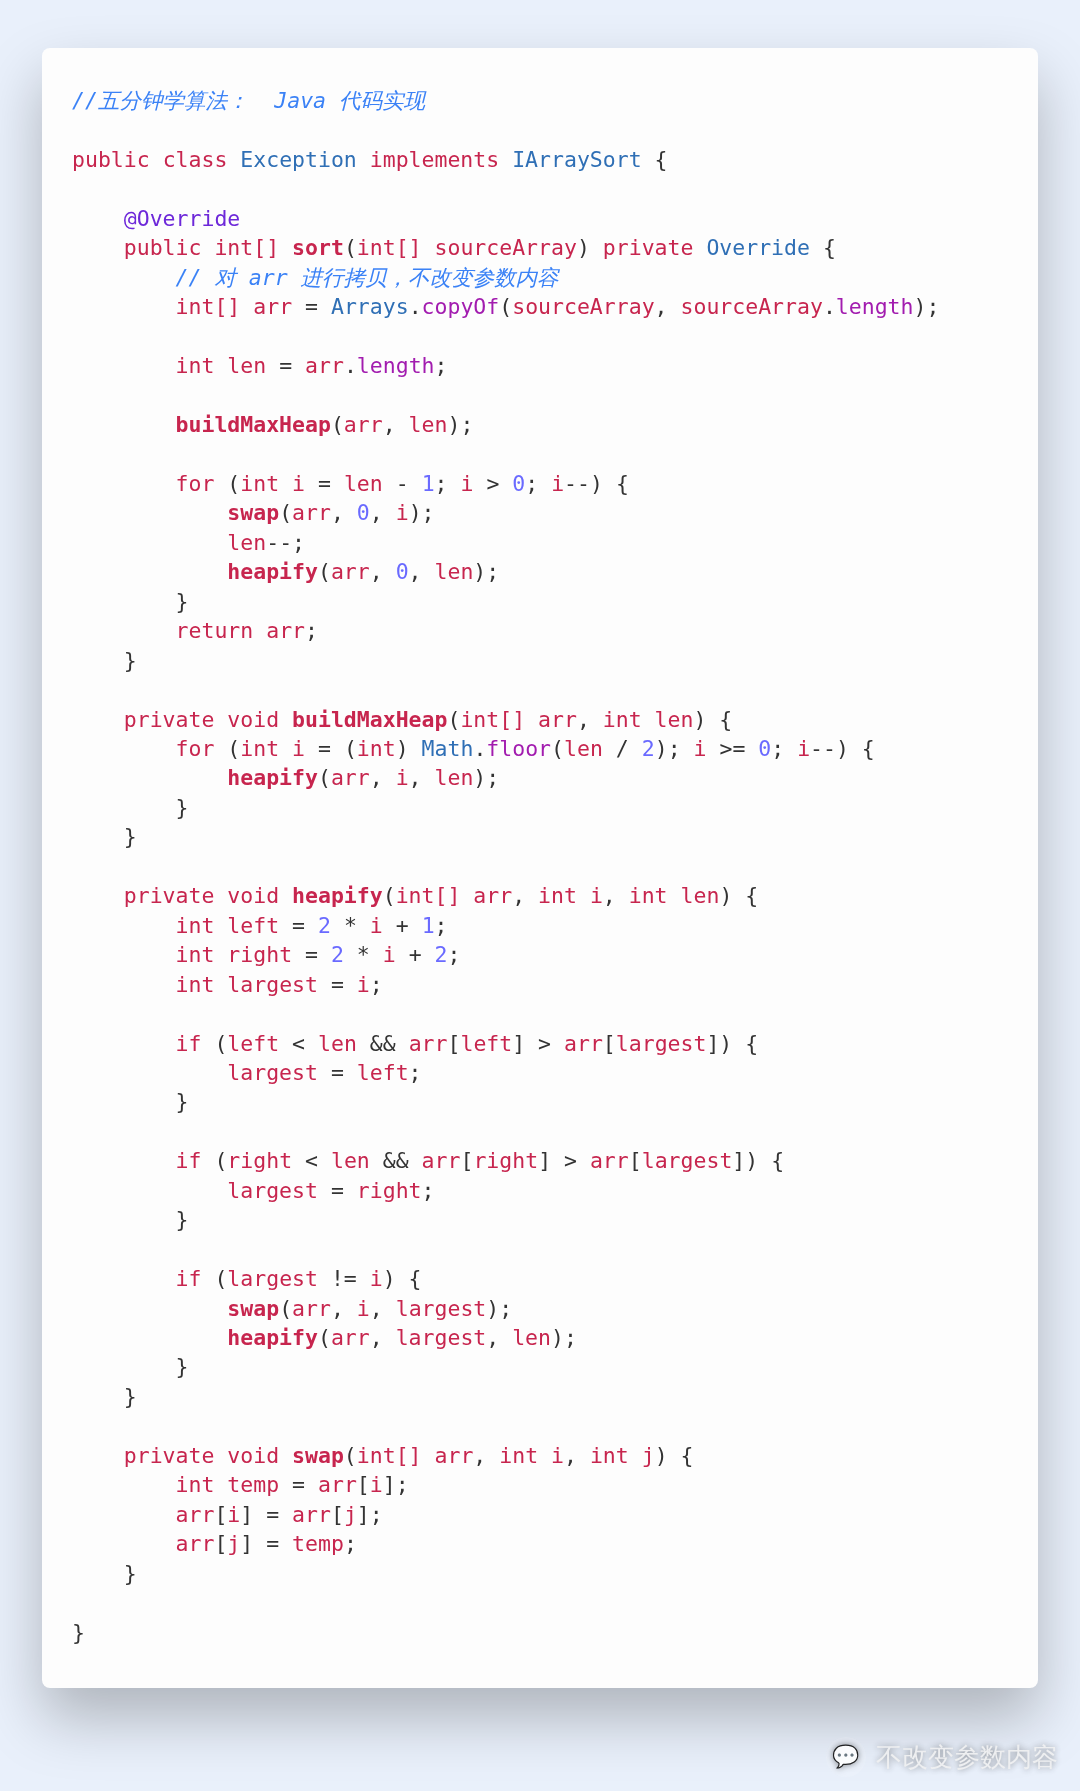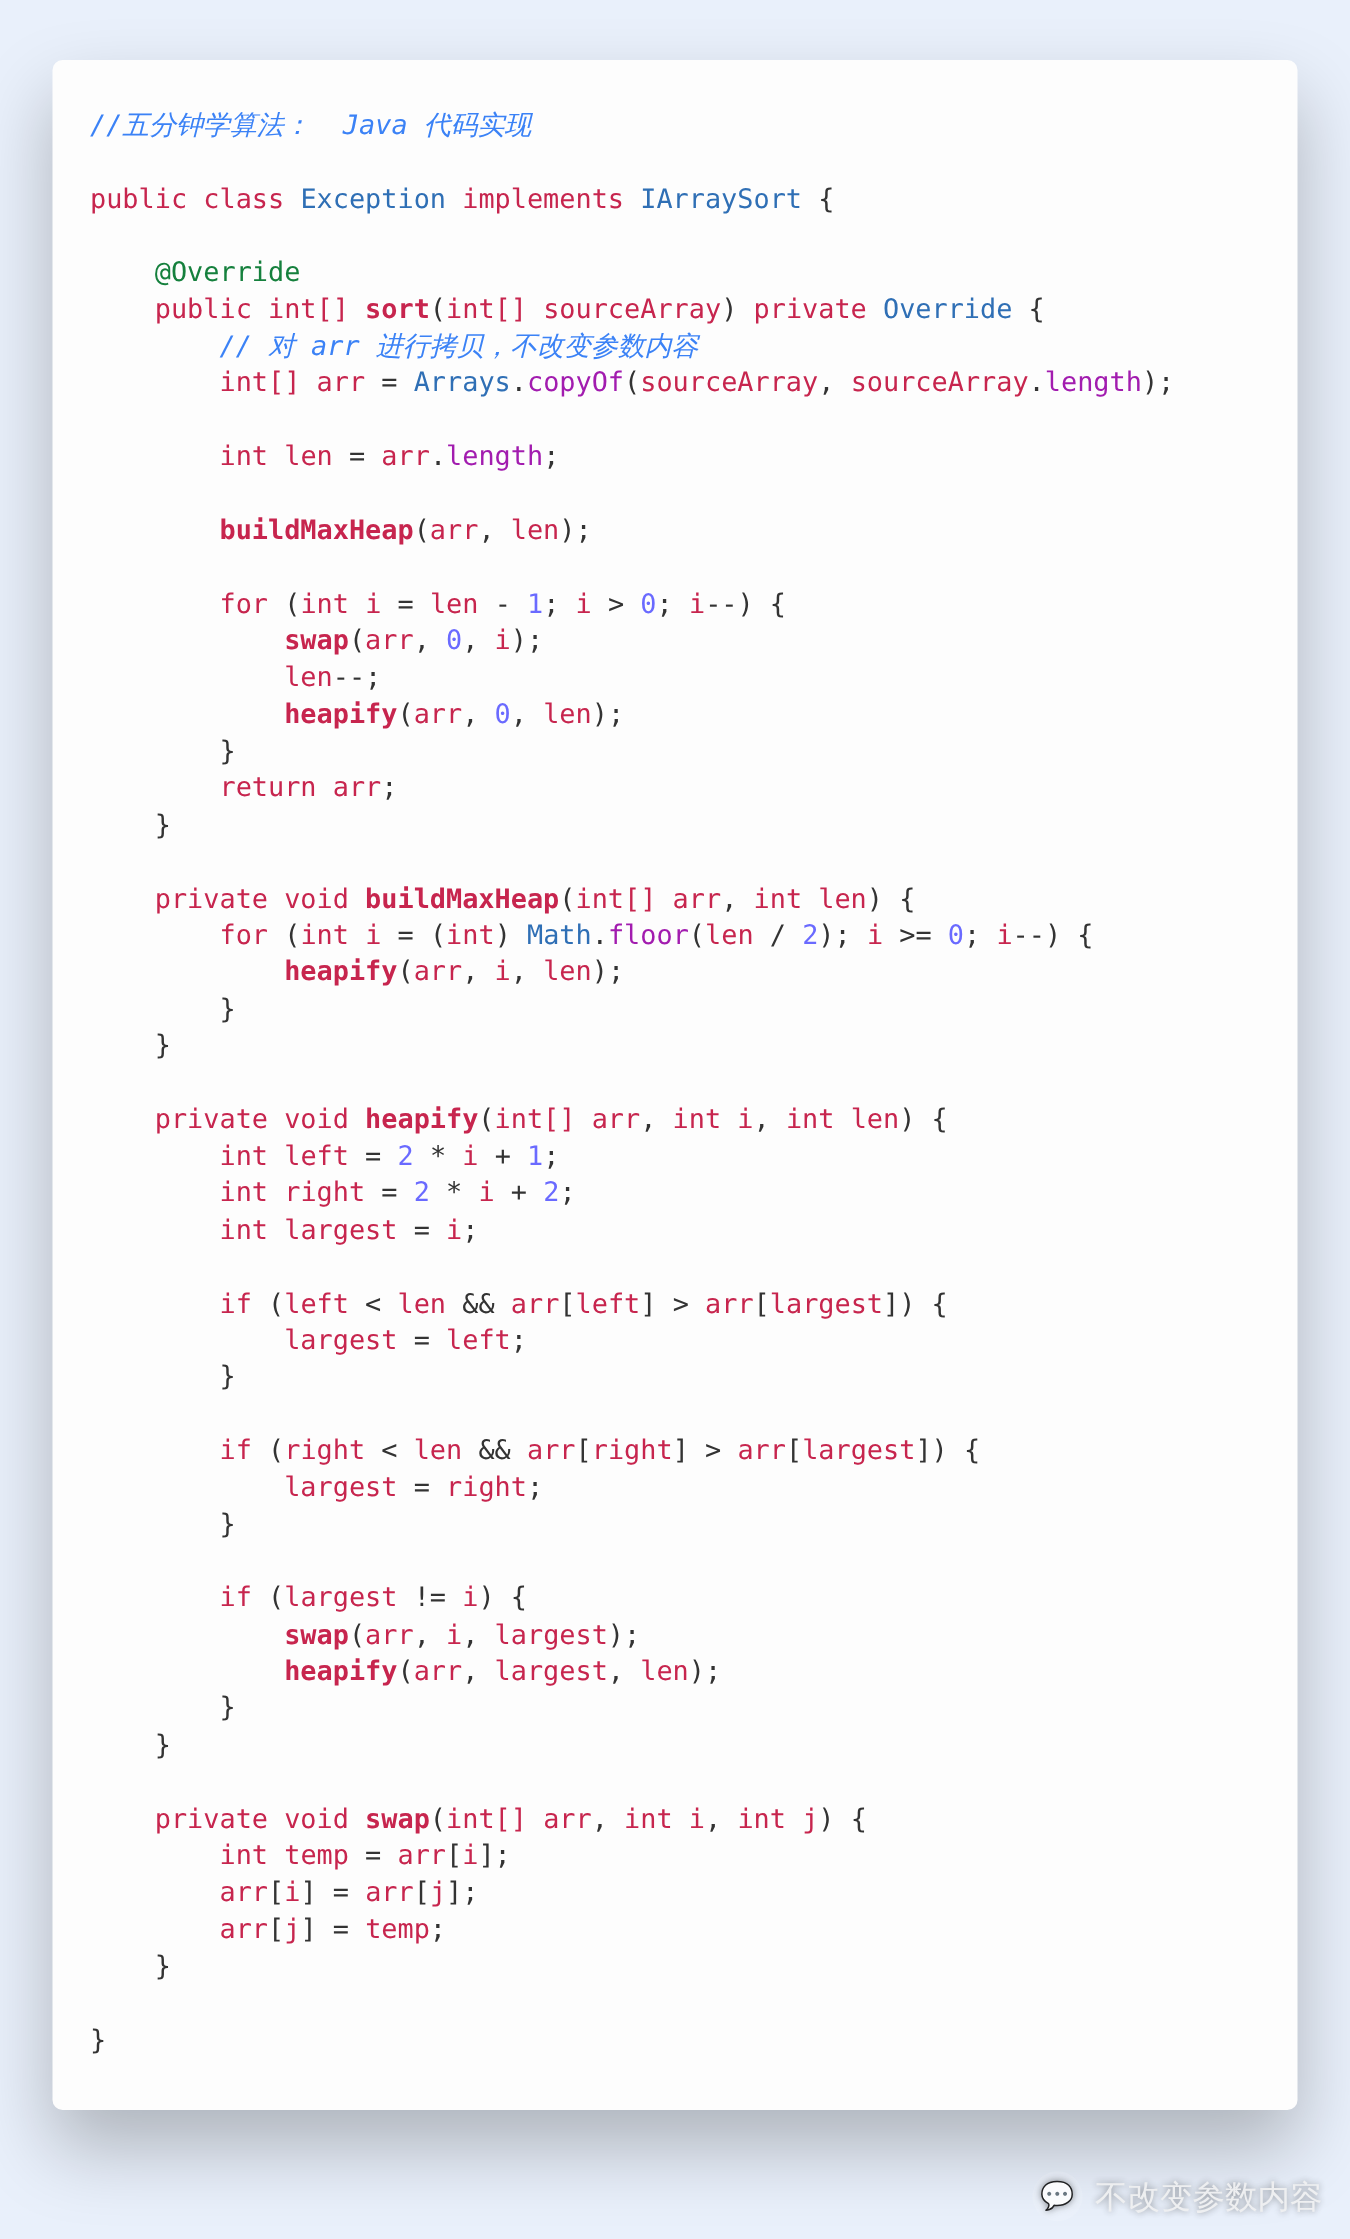--- a/index.html
+++ b/index.html
@@ -27,21 +27,21 @@
     margin: 0;
     font-family: inherit;
     font-size: 21.5px;
     line-height: 1.37;
     white-space: pre;
     color: #2a2a2a;
   }
   .tok-comment   { color: #3b82f6; font-style: italic; }
   .tok-keyword   { color: #c7254e; }     
   .tok-classname { color: #2f6fb5; }     
-  .tok-annotation{ color: #15803d; }     
+  .tok-annotation{ color: #6d28d9; }     
   .tok-method    { color: #c7254e; font-weight: bold; }     
   .tok-ident     { color: #c7254e; }     
   .tok-number    { color: #6a6aff; }
   .tok-punct     { color: #333; }
   .tok-builtin   { color: #a21caf; }     
   
   .watermark {
     position: absolute;
     right: 22px;
     bottom: 14px;

